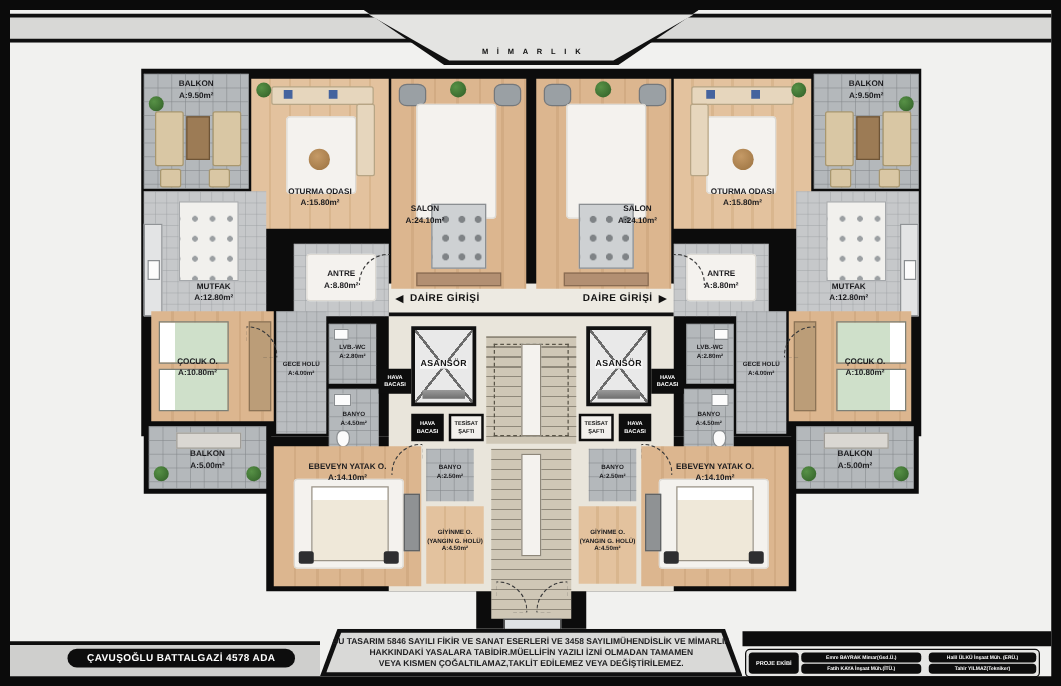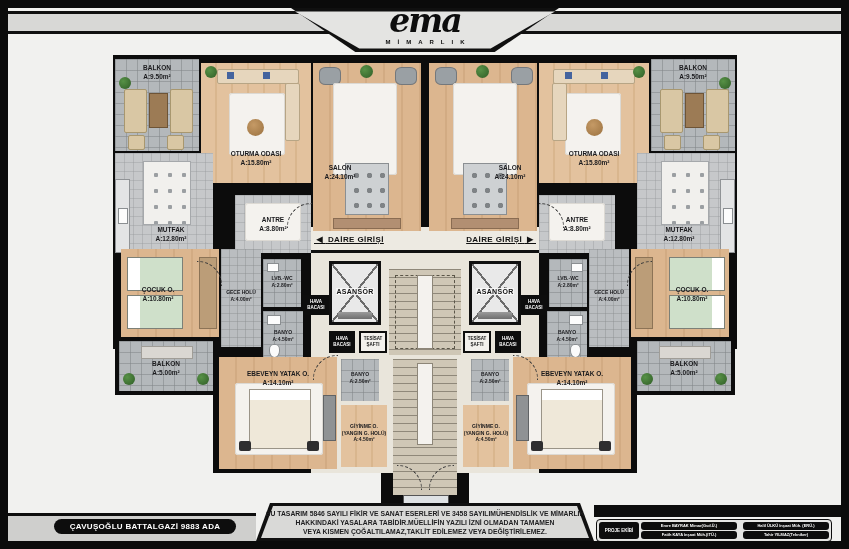--- a/index.html
+++ b/index.html
@@ -30,21 +30,21 @@
   .tile{background-color:#b4b8bb;background-image:linear-gradient(rgba(130,134,137,.55) 1px,transparent 1px),linear-gradient(90deg,rgba(130,134,137,.55) 1px,transparent 1px);background-size:11px 11px;}
   .graily{background-color:#c6c8ca;background-image:linear-gradient(rgba(150,153,156,.4) 1px,transparent 1px),linear-gradient(90deg,rgba(150,153,156,.4) 1px,transparent 1px);background-size:9px 9px;}
   .gray2{background-color:#babdc0;background-image:linear-gradient(rgba(140,143,146,.45) 1px,transparent 1px),linear-gradient(90deg,rgba(140,143,146,.45) 1px,transparent 1px);background-size:8px 8px;}
   .hallbg{background:#e9e5db;}
   .stairbg{background-color:#cfc7b6;background-image:repeating-linear-gradient(to bottom,rgba(90,84,72,.55) 0 1px,transparent 1px 8px);}
   .shaft-black{background:#0d0d0d;color:#fff;}
   .shaft-white{background:#f2f0ec;border:2px solid #0d0d0d;color:#141414;}
 
   #hall{left:198px;top:172px;width:228px;height:246px;z-index:1;}
   #corridor{left:198px;top:172px;width:228px;height:26px;background:#edeae2;border-bottom:3px solid #111;z-index:2;}
-  .entry{position:absolute;top:6px;font-size:8px;font-weight:bold;letter-spacing:.4px;color:#111;white-space:nowrap;text-decoration:underline;}
+  .entry{position:absolute;top:6px;font-size:8px;font-weight:bold;letter-spacing:.4px;color:#111;white-space:nowrap;}
   .entry .arrow{font-size:11px;vertical-align:-1px;}
   #entry-l{left:3px;} #entry-r{right:3px;}
 
   #balkon-tl{left:2px;top:4px;width:84px;height:92px;}
   #balkon-tr{left:538px;top:4px;width:84px;height:92px;}
   #oturma-l{left:88px;top:8px;width:110px;height:120px;}
   #oturma-r{left:426px;top:8px;width:110px;height:120px;}
   #salon-l{left:200px;top:8px;width:108px;height:168px;}
   #salon-r{left:316px;top:8px;width:108px;height:168px;}
   #mutfak-l{left:2px;top:98px;width:98px;height:100px;}
@@ -141,21 +141,20 @@
 </style>
 </head>
 <body>
 
 <div id="page">
 
   <div id="band"></div>
   <div id="logo-wrap">
     <div id="logo-outer"></div>
     <div id="logo-inner"></div>
-    <div id="logo-text">ema</div>
     <div id="logo-sub">MİMARLIK</div>
   </div>
 
   <div id="plan">
     <div class="wall-block" id="wb1"></div>
     <div class="wall-block" id="wb2"></div>
     <div class="wall-block" id="wb3"></div>
     <div class="wall-block" id="wb4"></div>
     <div class="wall-block" id="wb5"></div>
 
@@ -473,21 +472,21 @@
     <div class="arc fliph" style="left:84px;top:206px;"></div>
     <div class="arc" style="left:514px;top:206px;"></div>
     <div class="arc" style="left:200px;top:300px;"></div>
     <div class="arc fliph" style="left:400px;top:300px;"></div>
     <div class="arc fliph" style="left:284px;top:410px;"></div>
     <div class="arc" style="left:316px;top:410px;"></div>
   </div>
 
   <div id="footer-line-left"></div>
   <div id="footer-gray-left"></div>
-  <div class="pill" id="pill-block">ÇAVUŞOĞLU BATTALGAZİ 9883 ADA</div>
+  <div class="pill" id="pill-block">ÇAVUŞOĞLU BATTALGAZİ 4578 ADA</div>
 
   <div id="copy-outer">
     <div id="copy-inner"></div>
     <div id="copy-text">
       <div>BU TASARIM 5846 SAYILI FİKİR VE SANAT ESERLERİ VE 3458 SAYILIMÜHENDİSLİK VE MİMARLIK</div>
       <div>HAKKINDAKİ YASALARA TABİDİR.MÜELLİFİN YAZILI İZNİ OLMADAN TAMAMEN</div>
       <div>VEYA KISMEN ÇOĞALTILAMAZ,TAKLİT EDİLEMEZ VEYA DEĞİŞTİRİLEMEZ.</div>
     </div>
   </div>
 

